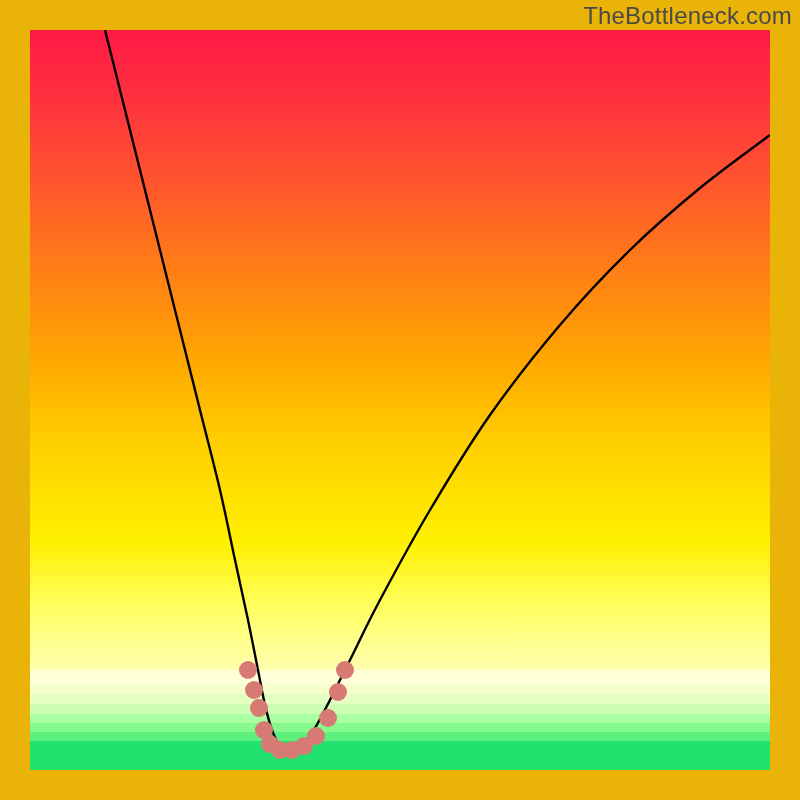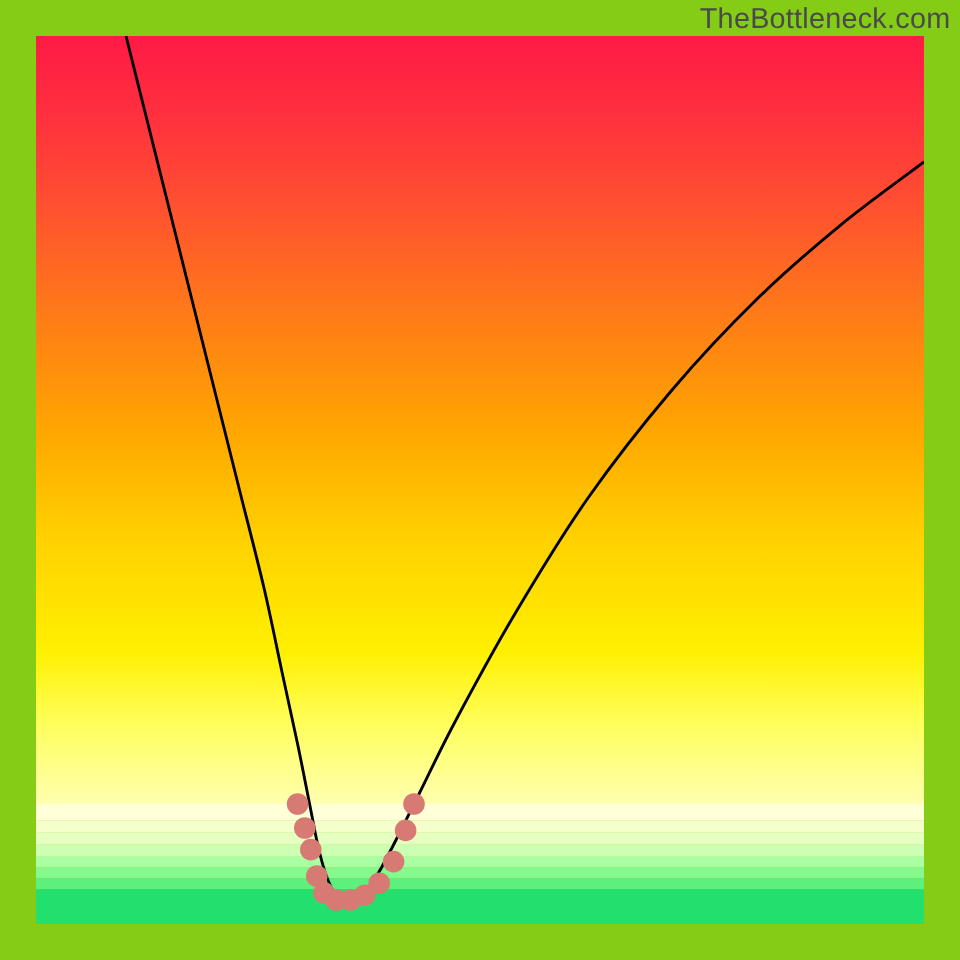--- a/index.html
+++ b/index.html
@@ -8,21 +8,21 @@
     width: 800px;
     height: 800px;
     background: #000;
     overflow: hidden;
     font-family: Arial, Helvetica, sans-serif;
   }
   .frame {
     position: absolute;
     top: 0; left: 0;
     width: 800px; height: 800px;
-    background: #84cc16;
+    background: #eab308;
   }
   .plot {
     position: absolute;
     top: 30px;
     left: 30px;
     width: 740px;
     height: 740px;
     overflow: hidden;
   }
   .gradient {

